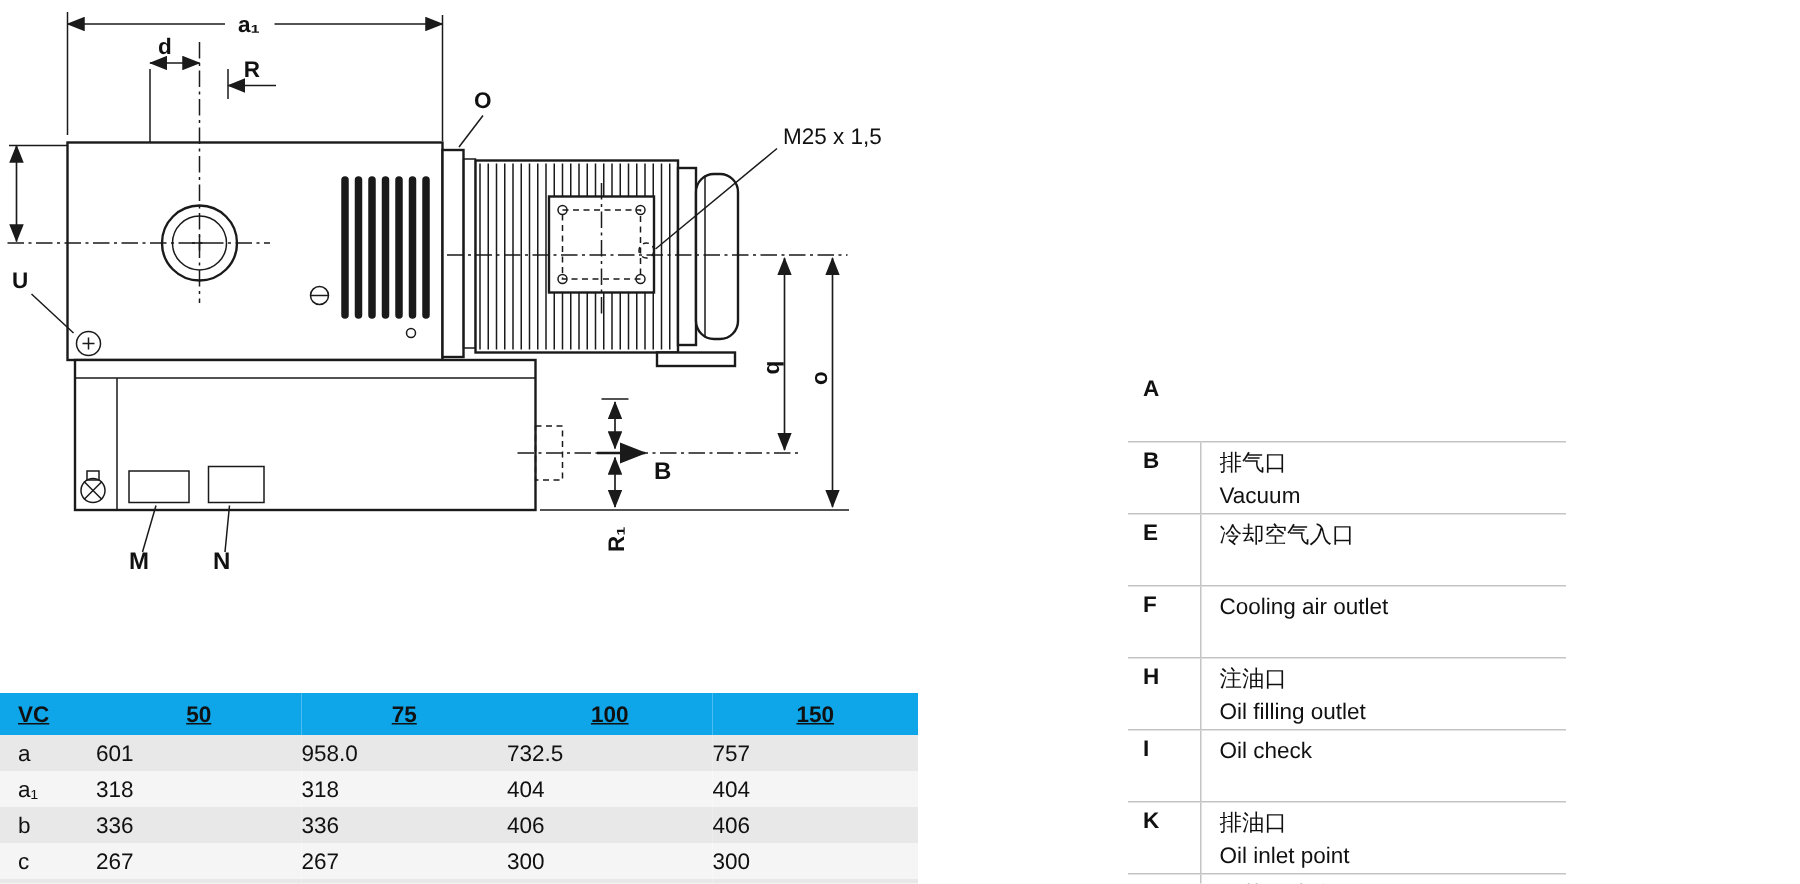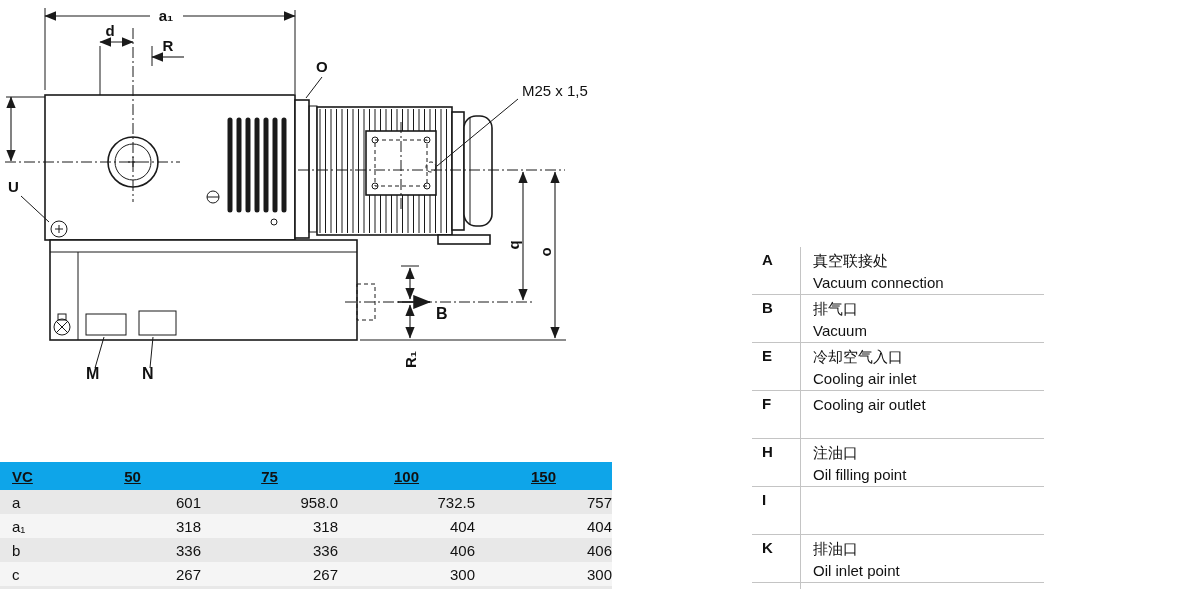--- a/index.html
+++ b/index.html
@@ -21,21 +21,21 @@
   .lbl{font:bold 15px "Liberation Sans","DejaVu Sans",sans-serif;fill:#111;}
   .lblb{font:bold 16px "Liberation Sans","DejaVu Sans",sans-serif;fill:#111;}
   .lblr{font:15px "Liberation Sans","DejaVu Sans",sans-serif;fill:#111;}
   
   table.dims{
     position:absolute;left:0;top:462px;width:612px;
     border-collapse:collapse;table-layout:fixed;font-size:15px;
   }
   table.dims th{background:#0ea5e9;font-weight:bold;height:28px;text-align:center;padding:0;text-decoration:underline;}
   table.dims th.c0{text-align:left;padding-left:12px;}
-  table.dims td{height:24px;text-align:right;padding:0;}
+  table.dims td{height:24px;text-align:left;padding:0;}
   table.dims td.c0{text-align:left;padding-left:12px;}
   table.dims tbody tr:nth-child(odd) td{background:#e8e8e8;}
   table.dims tbody tr:nth-child(even) td{background:#f5f5f5;}
   
   .legend{position:absolute;left:752px;top:247px;width:292px;}
   .legend-row{display:flex;height:48px;box-sizing:border-box;border-bottom:1px solid #c4c4c4;}
   .legend-letter{width:48px;box-sizing:border-box;padding:4px 0 0 10px;font-weight:bold;font-size:15px;}
   .legend-text{flex:1;border-left:1px solid #c4c4c4;padding:3px 0 0 12px;}
   .legend-text .zh,.legend-text .en{font-size:15px;line-height:22px;white-space:nowrap;}
 </style>
@@ -233,55 +233,51 @@
         <td></td>
       <td></td>
         <td></td>
     </tr>
   </tbody>
 </table>
 
 <div class="legend">
   <div class="legend-row">
     <div class="legend-letter">A</div>
-    <div class="legend-text">
-      <div class="zh">真空联接处</div>
-      <div class="en">Vacuum connection</div>
-    </div>
   </div>
   <div class="legend-row">
     <div class="legend-letter">B</div>
     <div class="legend-text">
       <div class="zh">排气口</div>
       <div class="en">Vacuum</div>
     </div>
   </div>
   <div class="legend-row">
     <div class="legend-letter">E</div>
     <div class="legend-text">
       <div class="zh">冷却空气入口</div>
-      <div class="en">Cooling air inlet</div>
     </div>
   </div>
   <div class="legend-row">
     <div class="legend-letter">F</div>
     <div class="legend-text">
       <div class="en">Cooling air outlet</div>
     </div>
   </div>
   <div class="legend-row">
     <div class="legend-letter">H</div>
     <div class="legend-text">
       <div class="zh">注油口</div>
-      <div class="en">Oil filling point</div>
+      <div class="en">Oil filling outlet</div>
     </div>
   </div>
   <div class="legend-row">
     <div class="legend-letter">I</div>
     <div class="legend-text">
+      <div class="en">Oil check</div>
     </div>
   </div>
   <div class="legend-row">
     <div class="legend-letter">K</div>
     <div class="legend-text">
       <div class="zh">排油口</div>
       <div class="en">Oil inlet point</div>
     </div>
   </div>
   <div class="legend-row">

